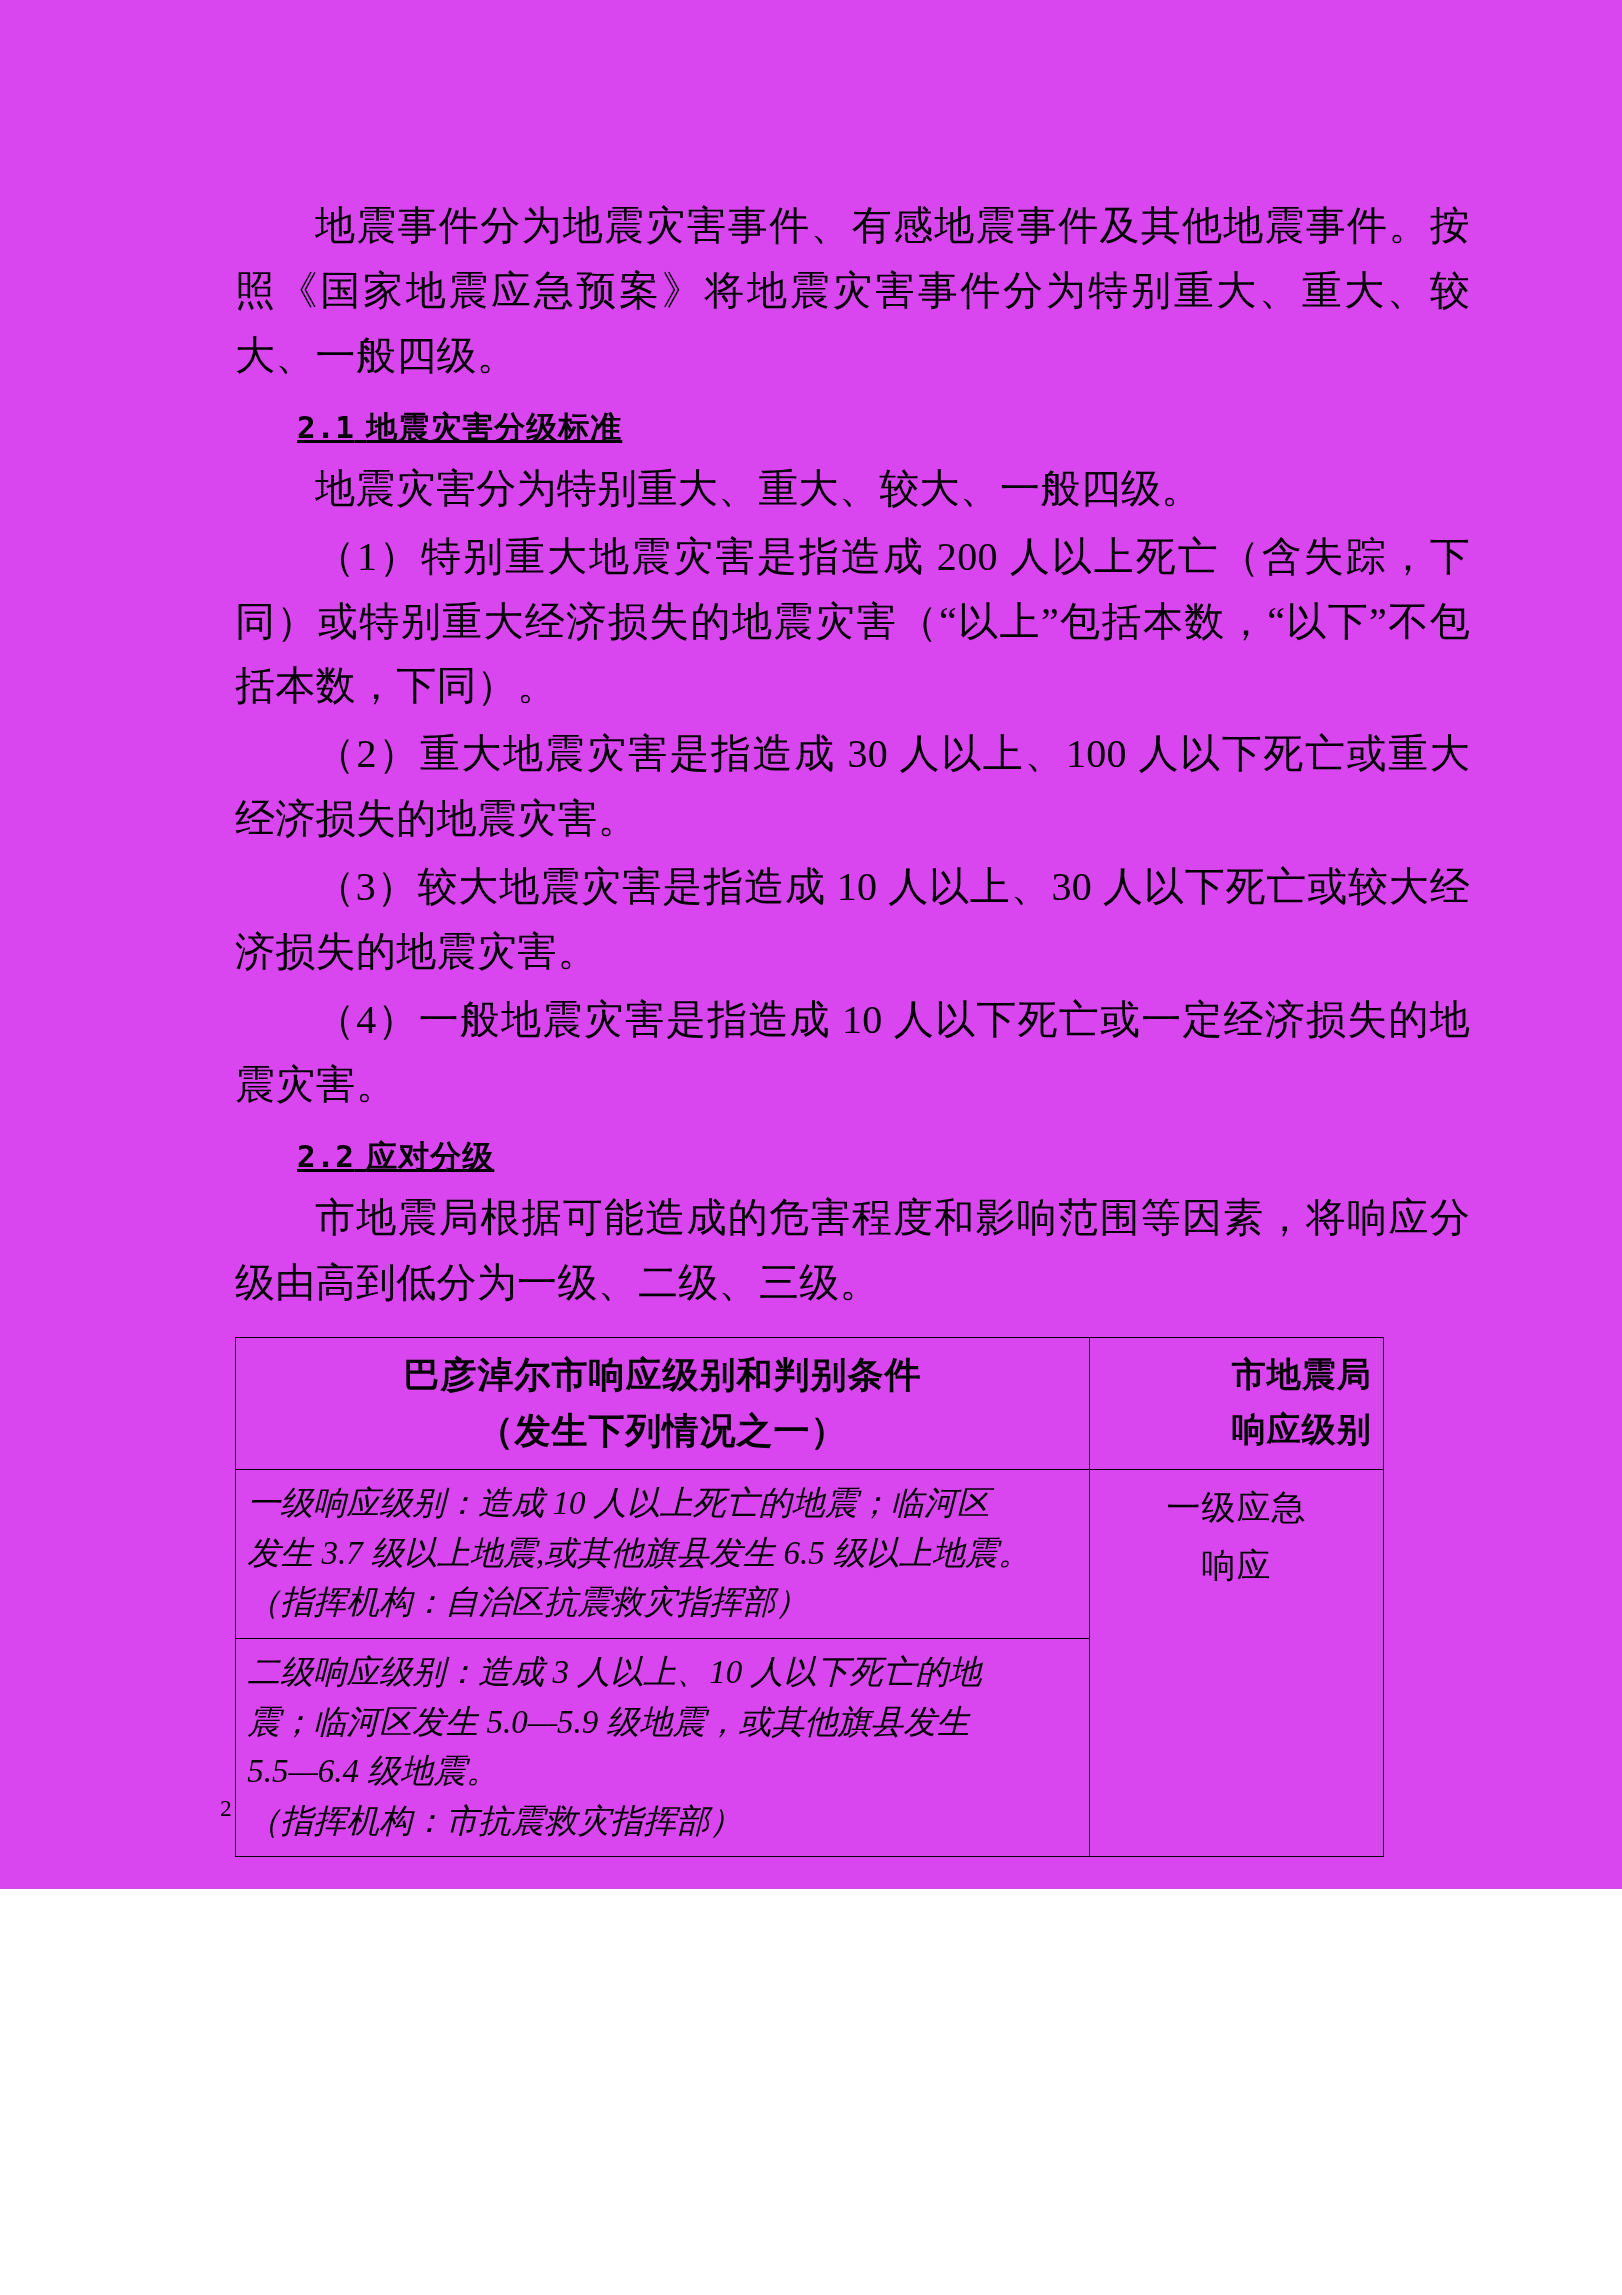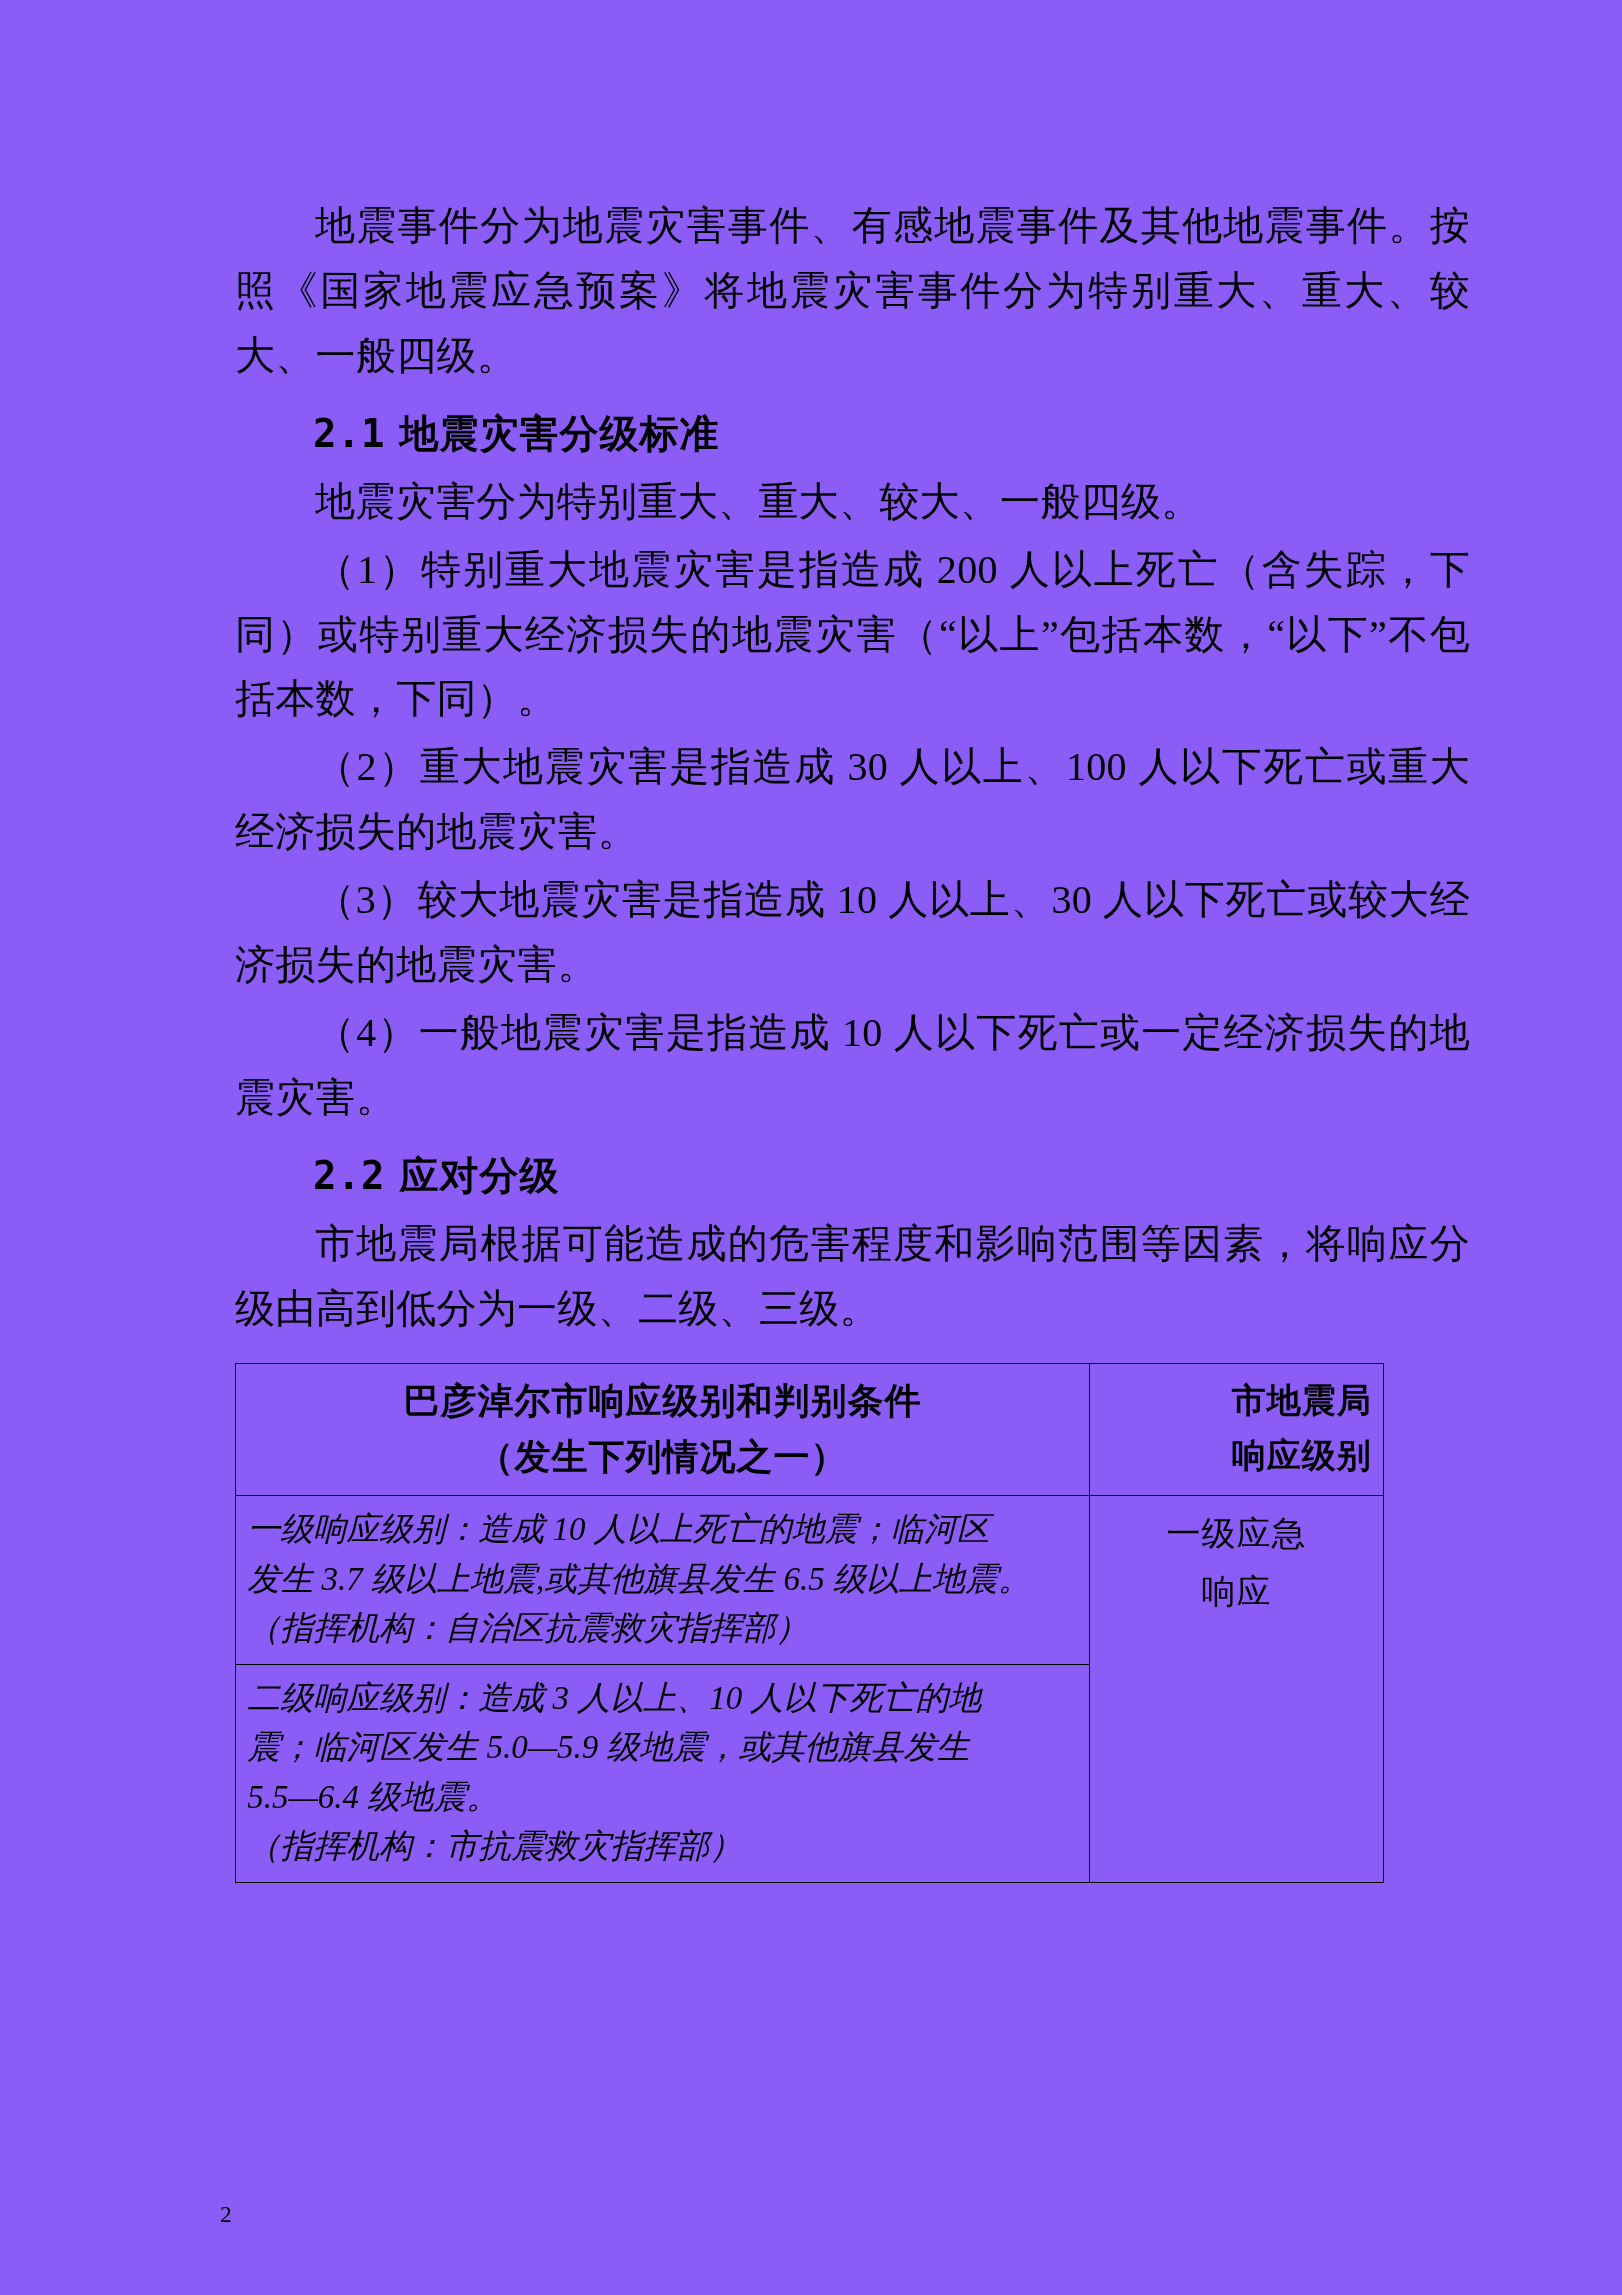--- a/index.html
+++ b/index.html
@@ -7,44 +7,45 @@
     padding: 0;
     background: #ffffff;
   }
   body {
     font-family: "Liberation Serif", "DejaVu Serif", serif;
     color: #000000;
   }
   .page {
     position: relative;
     width: 1623px;
-    height: 2295px;
-    background: #8b5cf6;
+    height: 1889px;
+    background: #d946ef;
     box-sizing: border-box;
     padding: 194px 153px 0 235px;
     overflow: hidden;
   }
   .body-text {
     font-size: 40px;
     line-height: 1.62;
     text-align: justify;
     letter-spacing: 0.3px;
     font-family: "Liberation Serif", "DejaVu Serif", serif;
   }
   .para {
     text-indent: 2em;
     margin: 0 0 3.1px 0;
   }
   .heading {
-    font-size: 39px;
+    font-size: 31px;
     font-weight: bold;
     letter-spacing: 1px;
     text-indent: 2em;
     margin: 13.3px 0 5.1px 0;
     font-family: "DejaVu Sans", "Liberation Sans", sans-serif;
+    text-decoration: underline;
   }
   .heading .num {
     font-family: "DejaVu Sans Mono", "Liberation Mono", monospace;
     font-weight: bold;
     letter-spacing: 0.5px;
   }
   table.resp {
     width: 1148px;
     border-collapse: collapse;
     margin-top: 21.5px;

